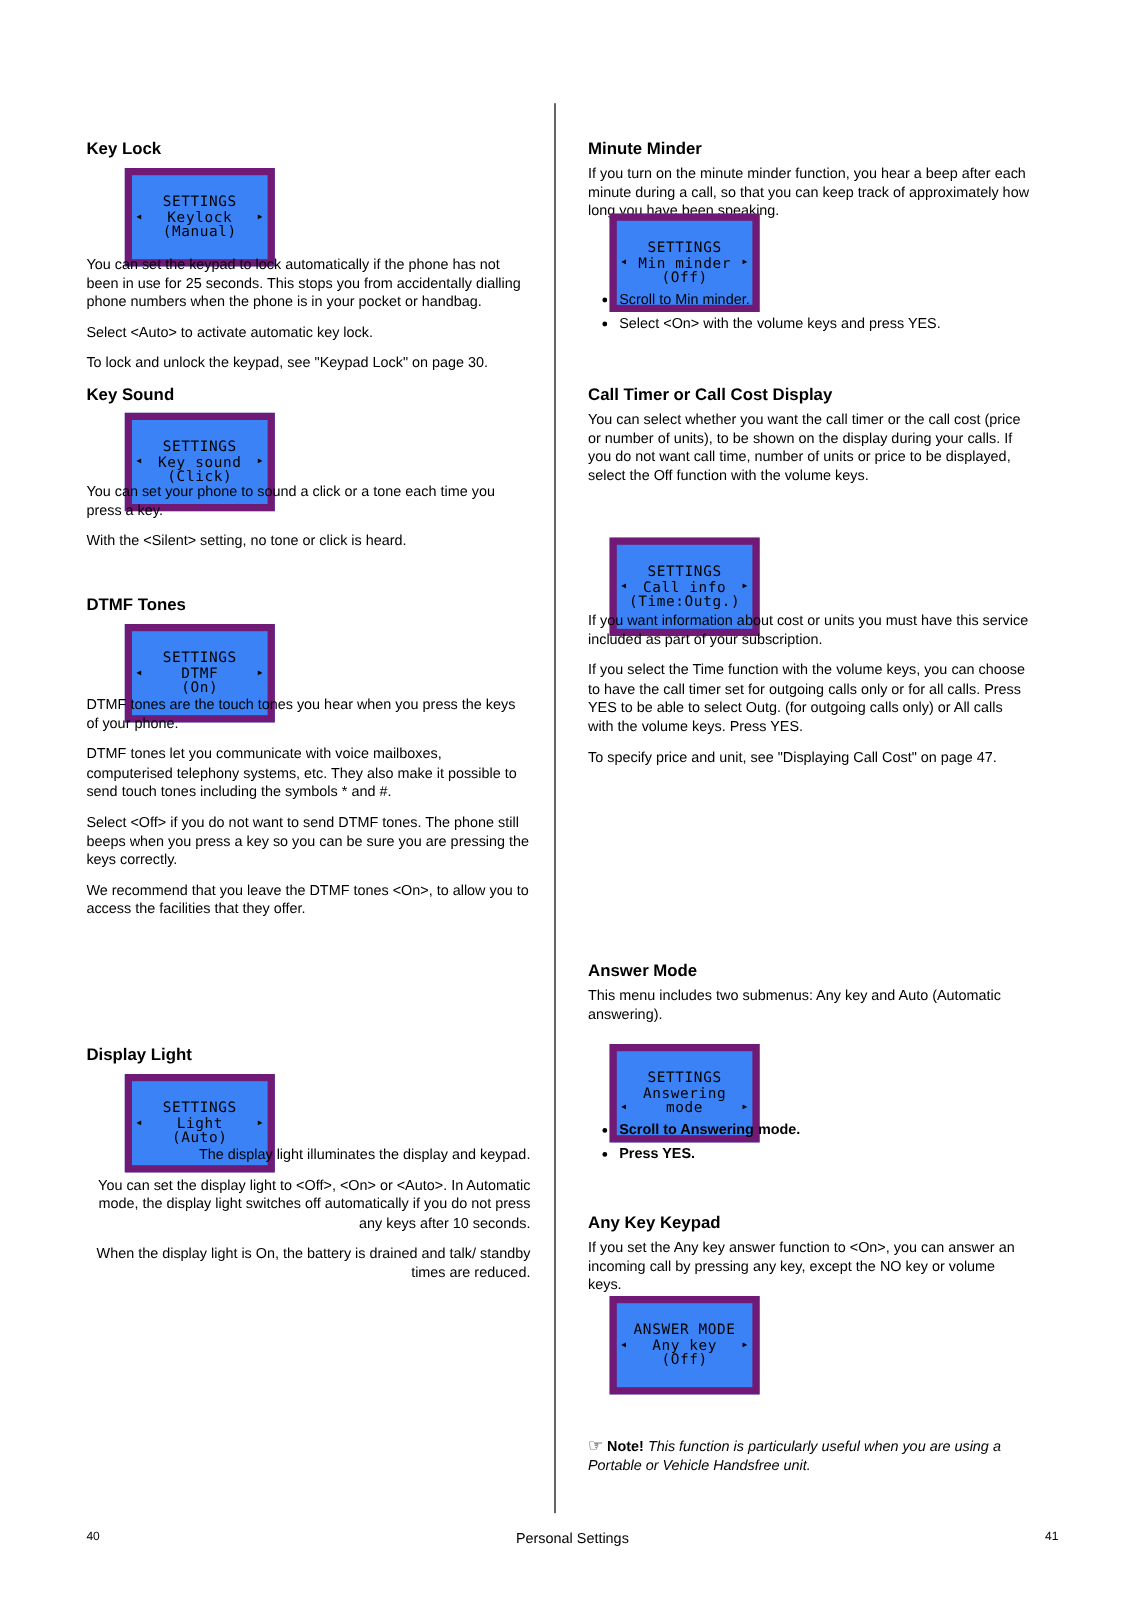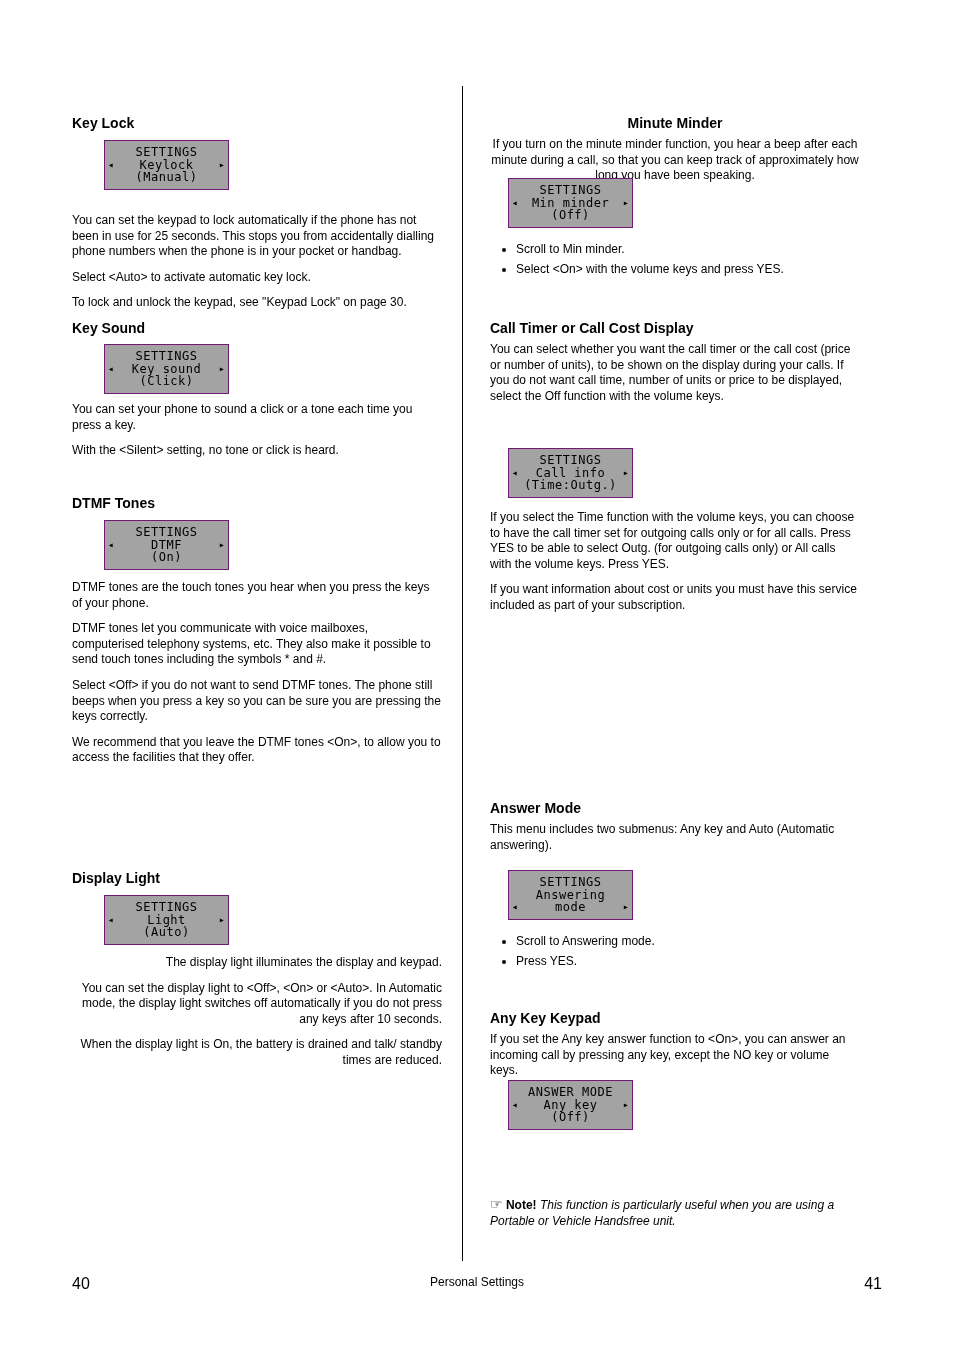--- a/index.html
+++ b/index.html
@@ -35,42 +35,42 @@
     font-weight: bold;
     font-size: 14px;
     margin: 0 0 6px 0;
   }
   .para {
     margin: 0 0 10px 0;
     line-height: 1.3;
   }
   .lcd {
     width: 125px;
-    border: 1px solid #701a75;
-    padding: 5px 2px;
+    border: 6px solid #701a75;
+    padding: 16px 2px;
     font-family: "Lucida Console", Monaco, monospace;
     font-size: 12px;
     line-height: 1.05;
     letter-spacing: 0.5px;
     text-align: center;
-    background: #a3a3a3;
+    background: #3b82f6;
     white-space: nowrap;
   }
   .lcd .row {
     display: flex;
     justify-content: space-between;
     align-items: center;
   }
   .lcd .arrow { font-size: 10px; width: 8px; text-align: center; }
   .lcd .c { flex: 1; text-align: center; }
   .lcd .title { text-align: center; }
   .block { position: absolute; }
   .pg {
     position: absolute;
-    font-size: 16px;
+    font-size: 10px;
   }
   .footer-center {
     position: absolute;
     left: 0;
     width: 954px;
     text-align: center;
     font-size: 12px;
   }
   .note-icon { font-family: Arial; font-size: 14px; }
   ul.bullets { margin: 4px 0 10px 0; padding-left: 26px; }
@@ -155,21 +155,21 @@
         </div>
       <div class="title">(Auto)</div>
     </div>
   </div>
   <div class="block col-left" style="top:955px;text-align:right;">
     <p class="para">The display light illuminates the display and keypad.</p>
     <p class="para">You can set the display light to &lt;Off&gt;, &lt;On&gt; or &lt;Auto&gt;. In Automatic mode, the display light switches off automatically if you do not press any keys after 10 seconds.</p>
     <p class="para">When the display light is On, the battery is drained and talk/ standby times are reduced.</p>
   </div>
 
-  <div class="block col-right" style="top:115px;text-align:center;">
+  <div class="block col-right" style="top:115px;">
     <p class="section-title">Minute Minder</p>
     <p class="para">If you turn on the minute minder function, you hear a beep after each minute during a call, so that you can keep track of approximately how long you have been speaking.</p>
   </div>
   <div class="block" style="left:508px; top:178px;">
     <div class="lcd">
       <div class="title">SETTINGS</div>
       <div class="row">
           <span class="arrow">◂</span>
           <span class="c">Min minder</span>
           <span class="arrow">▸</span>
@@ -193,40 +193,41 @@
       <div class="title">SETTINGS</div>
       <div class="row">
           <span class="arrow">◂</span>
           <span class="c">Call info</span>
           <span class="arrow">▸</span>
         </div>
       <div class="title">(Time:Outg.)</div>
     </div>
   </div>
   <div class="block col-right" style="top:510px;">
+    <p class="para">If you want information about cost or units you must have this service included as part of your subscription.</p>
     <p class="para">If you select the Time function with the volume keys, you can choose to have the call timer set for outgoing calls only or for all calls. Press YES to be able to select Outg. (for outgoing calls only) or All calls with the volume keys. Press YES.</p>
-    <p class="para">If you want information about cost or units you must have this service included as part of your subscription.</p>
+    <p class="para">To specify price and unit, see "Displaying Call Cost" on page 47.</p>
   </div>
 
   <div class="block col-right" style="top:800px;">
     <p class="section-title">Answer Mode</p>
     <p class="para">This menu includes two submenus: Any key and Auto (Automatic answering).</p>
   </div>
   <div class="block" style="left:508px; top:870px;">
     <div class="lcd">
       <div class="title">SETTINGS</div>
       <div class="title">Answering</div>
       <div class="row">
           <span class="arrow">◂</span>
           <span class="c">mode</span>
           <span class="arrow">▸</span>
         </div>
     </div>
   </div>
-  <div class="block col-right" style="top:930px;">
+  <div class="block col-right" style="top:930px;font-weight:bold;">
     <ul class="bullets">
       <li>Scroll to Answering mode.</li>
       <li>Press YES.</li>
     </ul>
   </div>
 
   <div class="block col-right" style="top:1010px;">
     <p class="section-title">Any Key Keypad</p>
     <p class="para">If you set the Any key answer function to &lt;On&gt;, you can answer an incoming call by pressing any key, except the NO key or volume keys.</p>
   </div>

